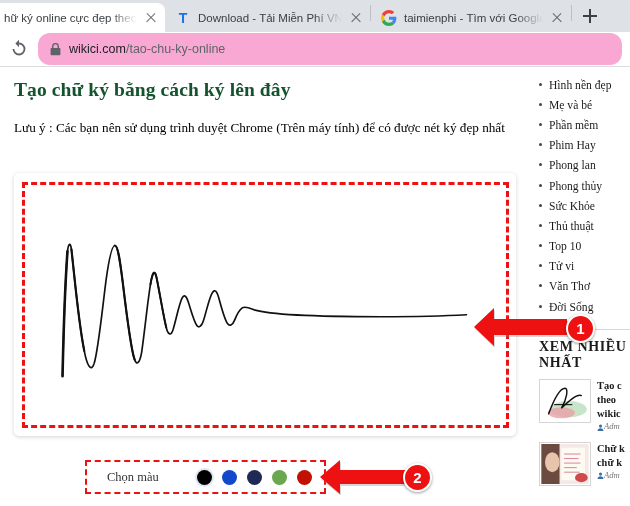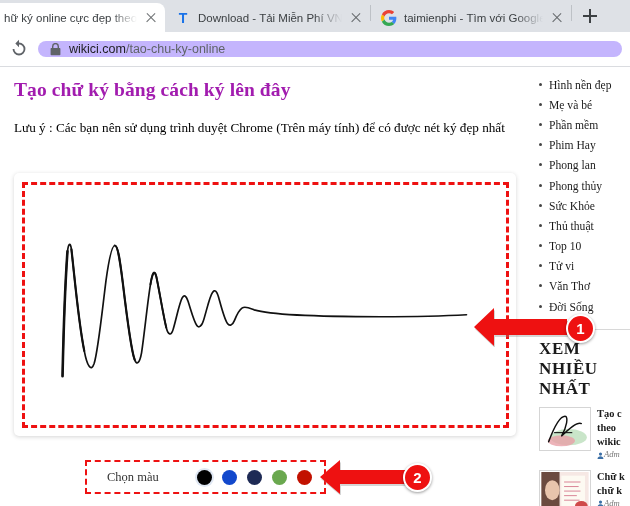--- a/index.html
+++ b/index.html
@@ -90,22 +90,22 @@
     background: #ffffff;
     display: flex;
     align-items: center;
     padding: 0 8px;
     gap: 8px;
     border-bottom: 1px solid #dadce0;
   }
   #reload { width: 22px; height: 22px; flex:0 0 22px; }
   #omnibox {
     flex: 1 1 auto;
-    height: 16px;
-    background: #c4b5fd;
+    height: 32px;
+    background: #f9a8d4;
     border-radius: 12px;
     display: flex;
     align-items: center;
     gap: 8px;
     padding: 0 12px;
     font-size: 12.5px;
     color: #202124;
   }
   #lock { width: 11px; height: 13px; flex:0 0 11px; }
   .url-host { color:#202124; }
@@ -120,21 +120,21 @@
   }
   #content {
     width: 533px;
     padding: 12px 0 0 14px;
     position: relative;
   }
   #page-title {
     font-family: "Liberation Serif", serif;
     font-size: 19.5px;
     font-weight: bold;
-    color: #a21caf;
+    color: #14532d;
     letter-spacing: .1px;
   }
   #note {
     font-family: "Liberation Serif", serif;
     font-size: 13.2px;
     color: #000000;
     margin-top: 19px;
   }
 
   
@@ -202,21 +202,21 @@
     flex: 0 0 3px;
     position: relative;
     top: -3px;
   }
   #popular {
     margin-top: 12px;
     border-top: 1px solid #d8d8d8;
     padding: 9px 0 0 6px;
   }
   #popular-title {
-    font-size: 17px;
+    font-size: 14px;
     font-weight: bold;
     letter-spacing: .6px;
     color: #1b1b1b;
     margin-bottom: 7px;
   }
   .pop-item { display: flex; gap: 6px; margin-bottom: 9px; margin-top: 8px; }
   .pop-thumb {
     width: 52px; height: 44px;
     flex: 0 0 52px;
     border: 1px solid #d5d5d5;

